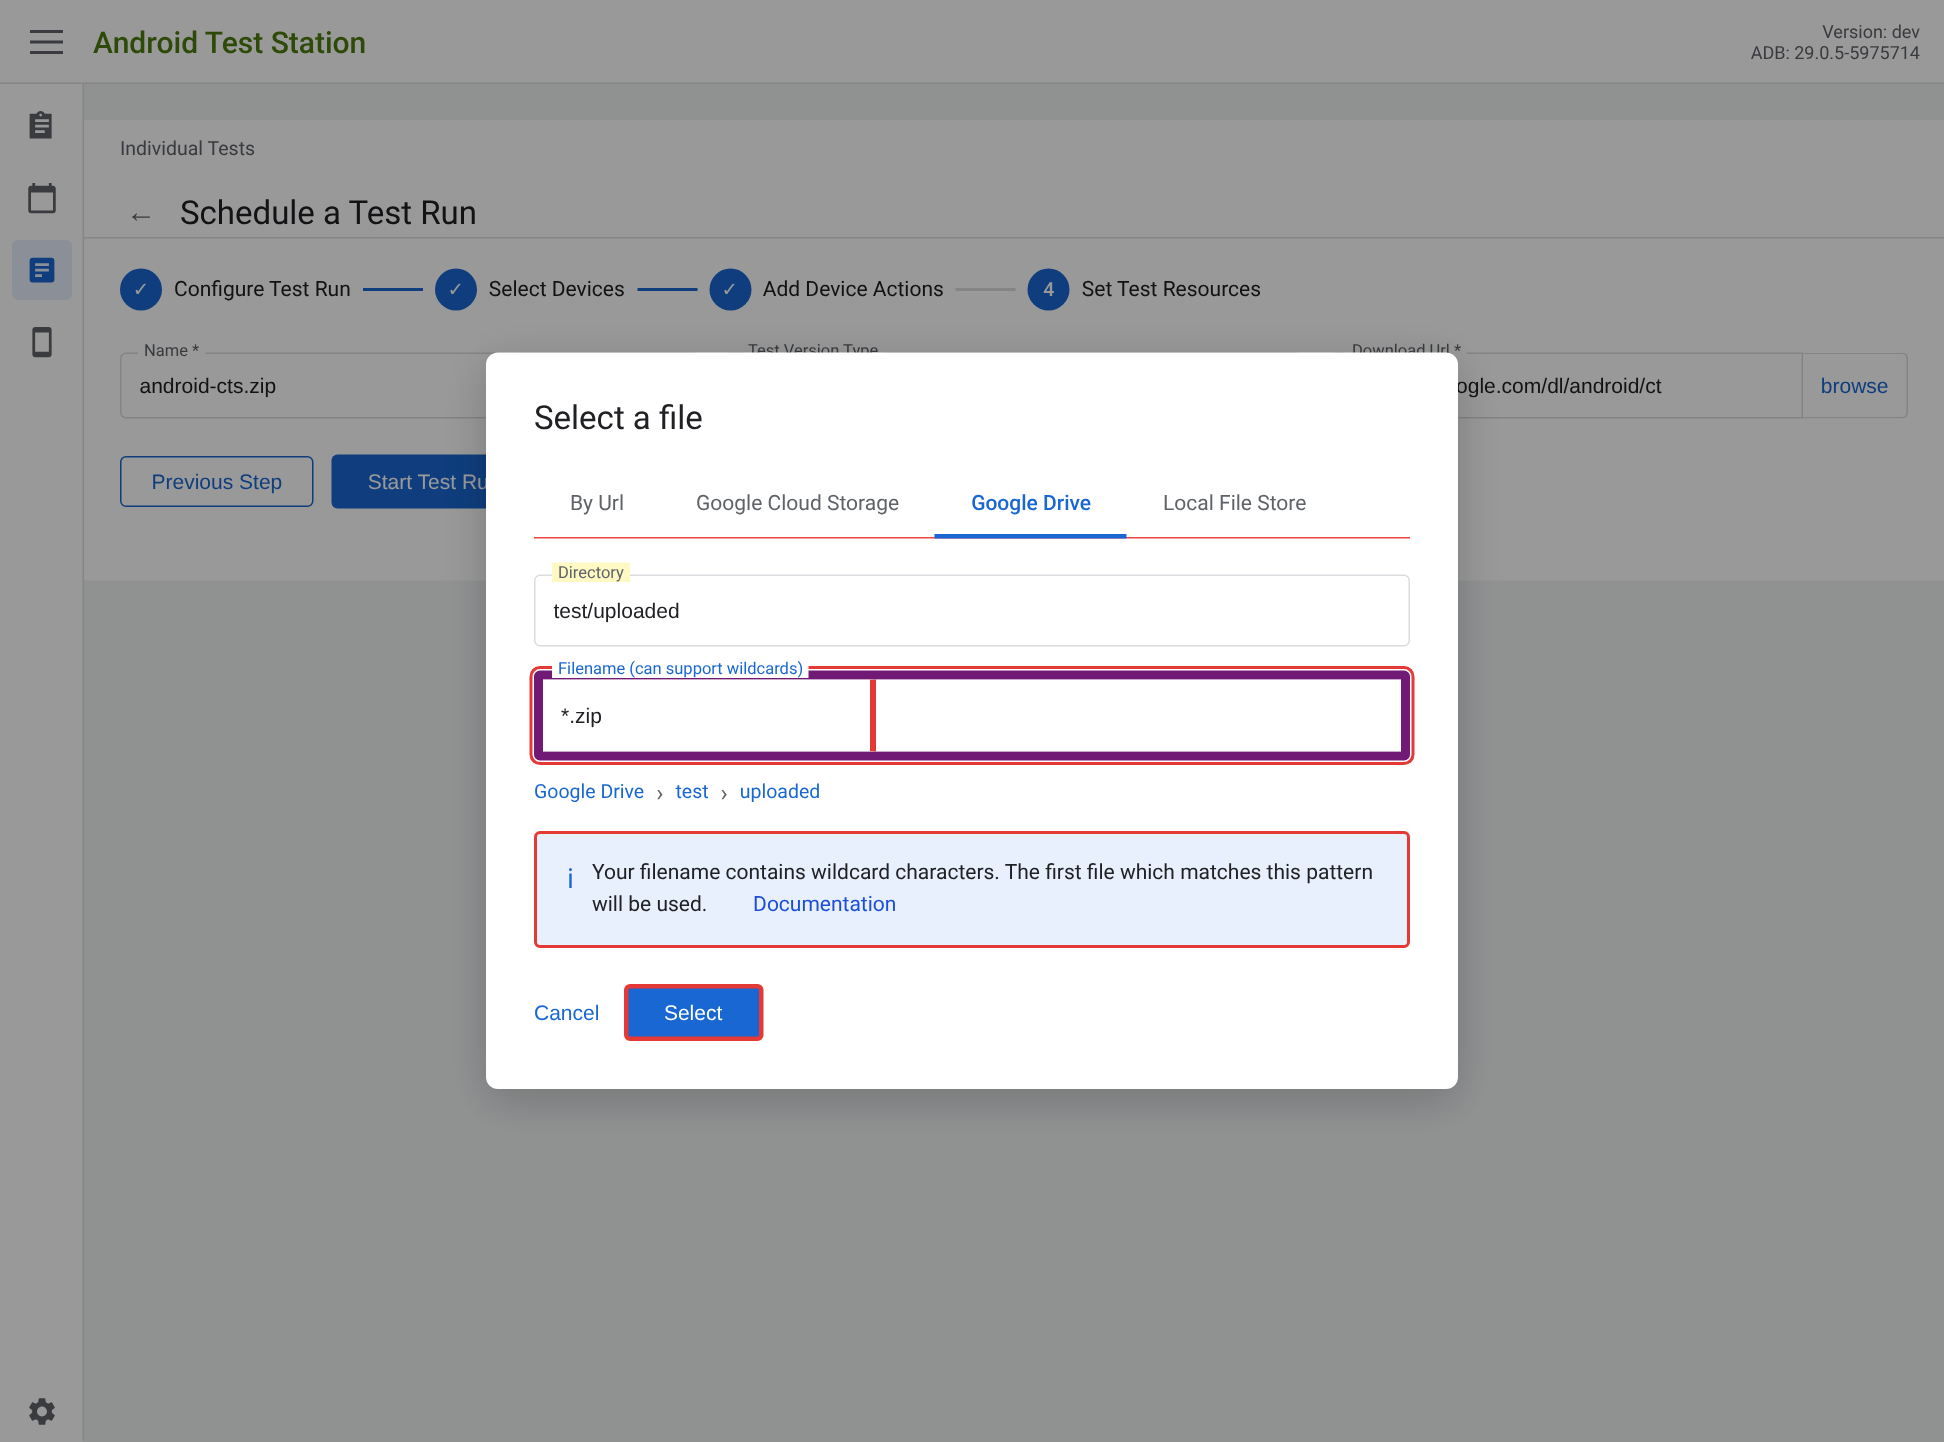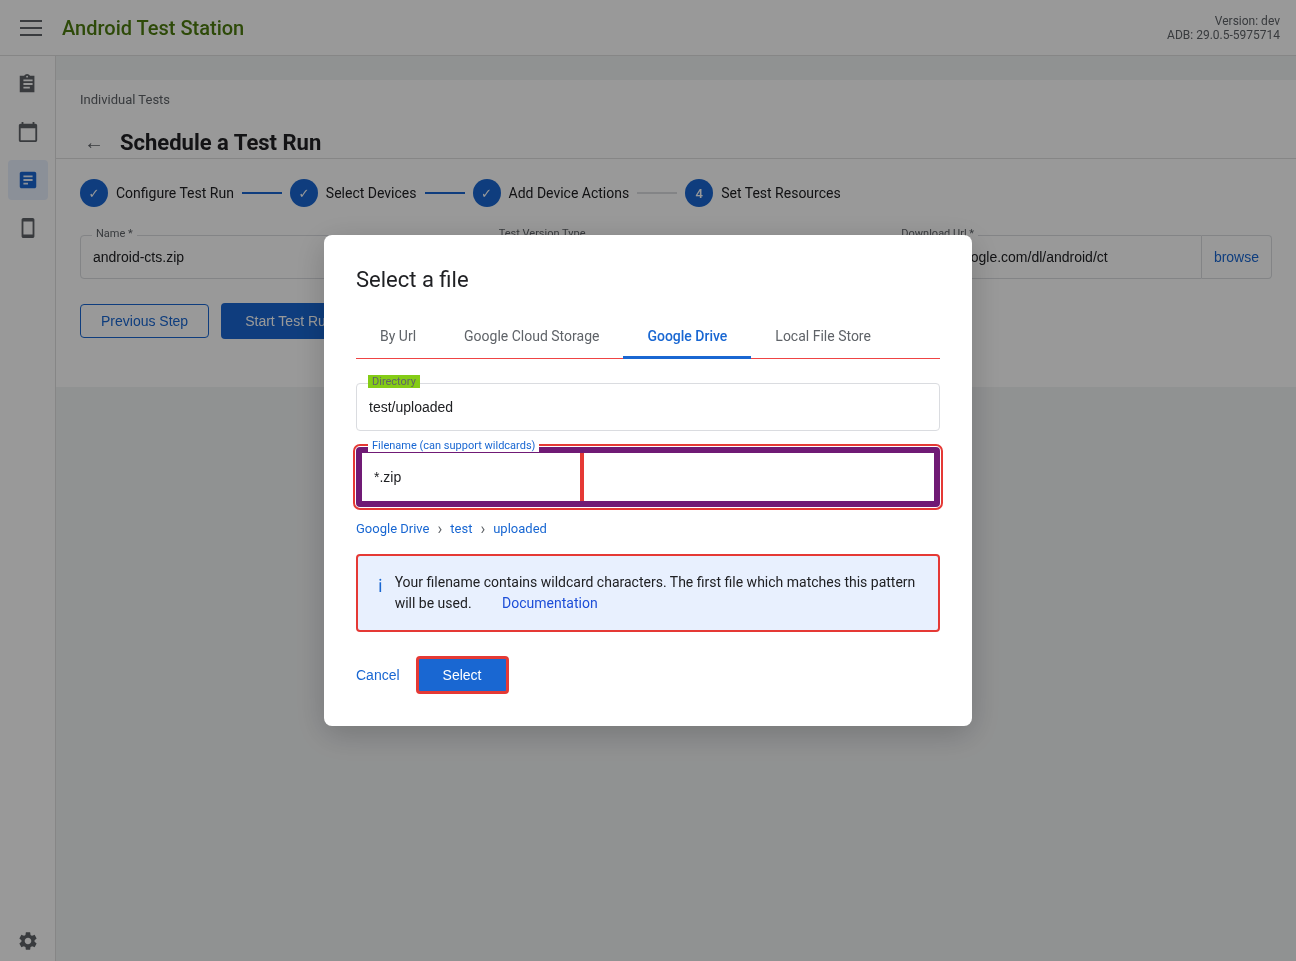--- a/index.html
+++ b/index.html
@@ -33,21 +33,21 @@
 
     
     .main {
       margin-top: 56px; margin-left: 56px; padding: 24px; min-height: calc(100vh - 56px);
       background: #f1f3f4;
     }
 
     .breadcrumb { font-size: 13px; color: #5f6368; margin-bottom: 8px; }
     .page-header { display: flex; align-items: center; gap: 12px; margin-bottom: 24px; padding-bottom: 16px; border-bottom: 1px solid #e0e0e0; background: #fff; margin: 0 -24px 0 -24px; padding: 12px 24px 0 24px; }
     .back-btn { background: none; border: none; cursor: pointer; color: #5f6368; font-size: 20px; padding: 4px; display: flex; align-items: center; justify-content: center; }
-    .page-title { font-size: 22px; font-weight: 700; color: #202124; }
+    .page-title { font-size: 22px; font-weight: 400; color: #202124; }
 
     .content-area { background: #fff; margin: 0 -24px; padding: 0 24px 24px 24px; }
 
     
     .steps-bar { display: flex; align-items: center; padding: 20px 0; gap: 0; }
     .step { display: flex; align-items: center; gap: 8px; }
     .step-circle {
       width: 28px; height: 28px; border-radius: 50%; display: flex; align-items: center; justify-content: center;
       font-size: 13px; font-weight: 500;
     }
@@ -86,21 +86,21 @@
     }
     .modal-title { font-size: 22px; font-weight: 400; color: #202124; margin-bottom: 24px; }
 
     
     .modal-tabs { display: flex; border-bottom: 1px solid #ef4444; margin-bottom: 24px; gap: 0; }
     .modal-tab { padding: 12px 24px; font-size: 14px; color: #5f6368; cursor: pointer; border-bottom: 3px solid transparent; margin-bottom: -1px; }
     .modal-tab.active { color: #1967d2; border-bottom-color: #1967d2; font-weight: 500; }
 
     
     .dir-field { position: relative; margin-bottom: 16px; }
-    .dir-field label { position: absolute; top: -8px; left: 12px; font-size: 11px; color: #5f6368; background: #84cc16; padding: 0 4px; }
+    .dir-field label { position: absolute; top: -8px; left: 12px; font-size: 11px; color: #5f6368; background: #fef9c3; padding: 0 4px; }
     .dir-field input { width: 100%; height: 48px; border: 1px solid #dadce0; border-radius: 4px; padding: 0 12px; font-size: 14px; color: #202124; }
 
     
     .filename-field { position: relative; margin-bottom: 12px; }
     .filename-field label { position: absolute; top: -8px; left: 12px; font-size: 11px; color: #1967d2; background: #fff; padding: 0 4px; z-index: 2; }
     .filename-field-inner { display: flex; border: 2px solid #1967d2; border-radius: 4px; overflow: hidden; }
     .filename-field-left { background: #fff; border-right: 2px solid #e53935; padding: 0; }
     .filename-field-left input { height: 48px; width: 220px; border: none; padding: 0 12px; font-size: 14px; color: #202124; outline: none; }
 
     

